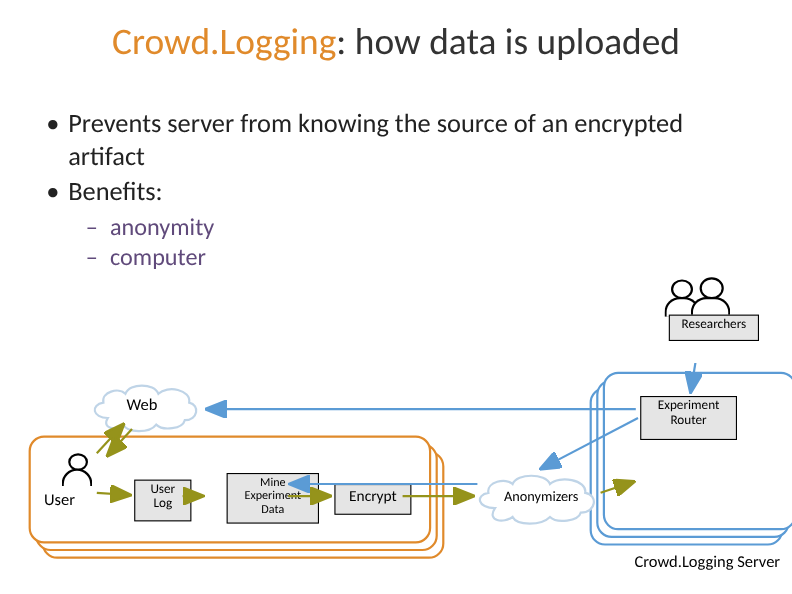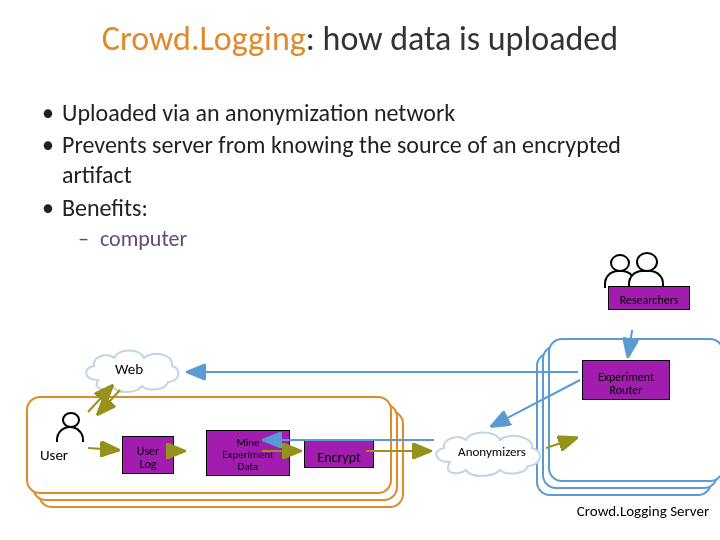--- a/index.html
+++ b/index.html
@@ -74,26 +74,26 @@
     background: #fff;
   }
 
   
   .srv .plate { border-color: #5b9bd5; }
 
   
   .box {
     position: absolute;
     border: 1.5px solid #000;
-    background: #a21caf;
+    background: #e5e5e5;
     text-align: center;
     font-size: 12px;
     line-height: 1.1;
     display: flex;
-    align-items: flex-end;
+    align-items: flex-start;
     justify-content: center;
     padding: 2px 4px;
   }
 
   .smalltxt {
     position: absolute;
     font-size: 13px;
     color: #000;
     text-align: center;
   }
@@ -146,23 +146,23 @@
 <body>
 
 <div class="slide">
 
   <div class="title">
     <span class="brand">Crowd.Logging</span><span>: how data is uploaded</span>
   </div>
 
   <div class="bullets">
     <ul>
-      <li class="lev1">Uploaded via an anonymization network</li>
       <li class="lev1">Prevents server from knowing the source of an encrypted artifact</li>
       <li class="lev1">Benefits:</li>
+      <li class="lev2">anonymity</li>
       <li class="lev2">computer</li>
     </ul>
   </div>
 
   <div class="abs grp" style="left:602px; top:252px; width:70px; height:40px;">
     <div class="p" style="left:8px; top:2px; width:16px; height:14px;"></div>
     <div class="p" style="left:34px; top:0px; width:18px; height:16px;"></div>
     <div class="b" style="left:2px; top:18px; width:28px; height:16px;"></div>
     <div class="b" style="left:26px; top:18px; width:32px; height:18px;"></div>
   </div>

